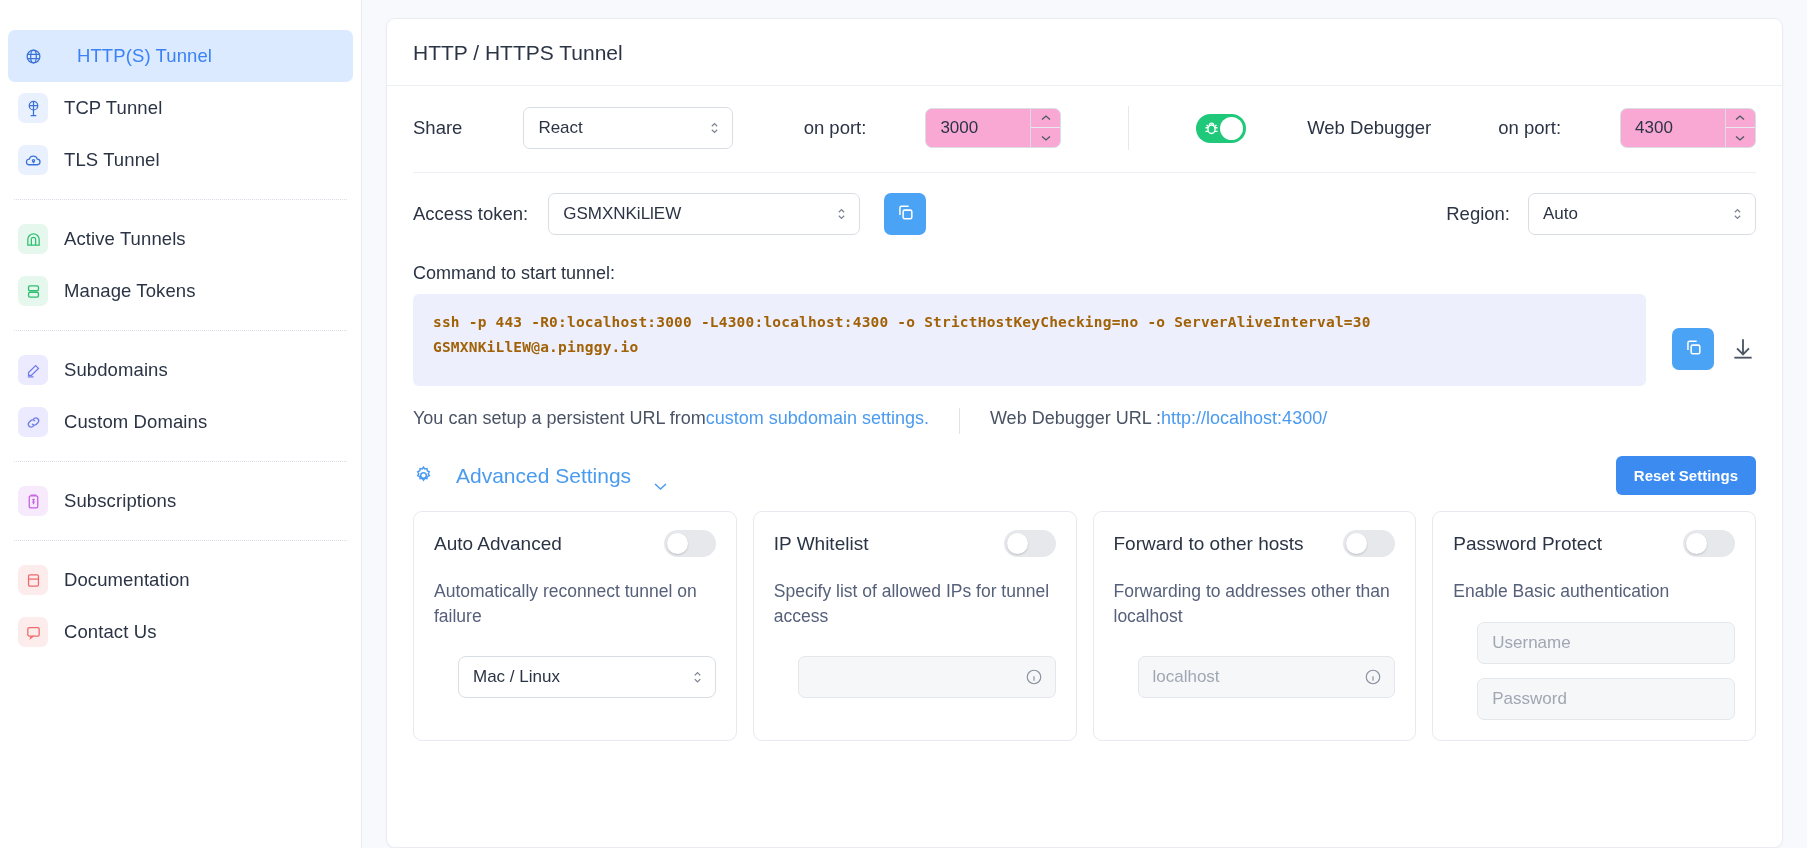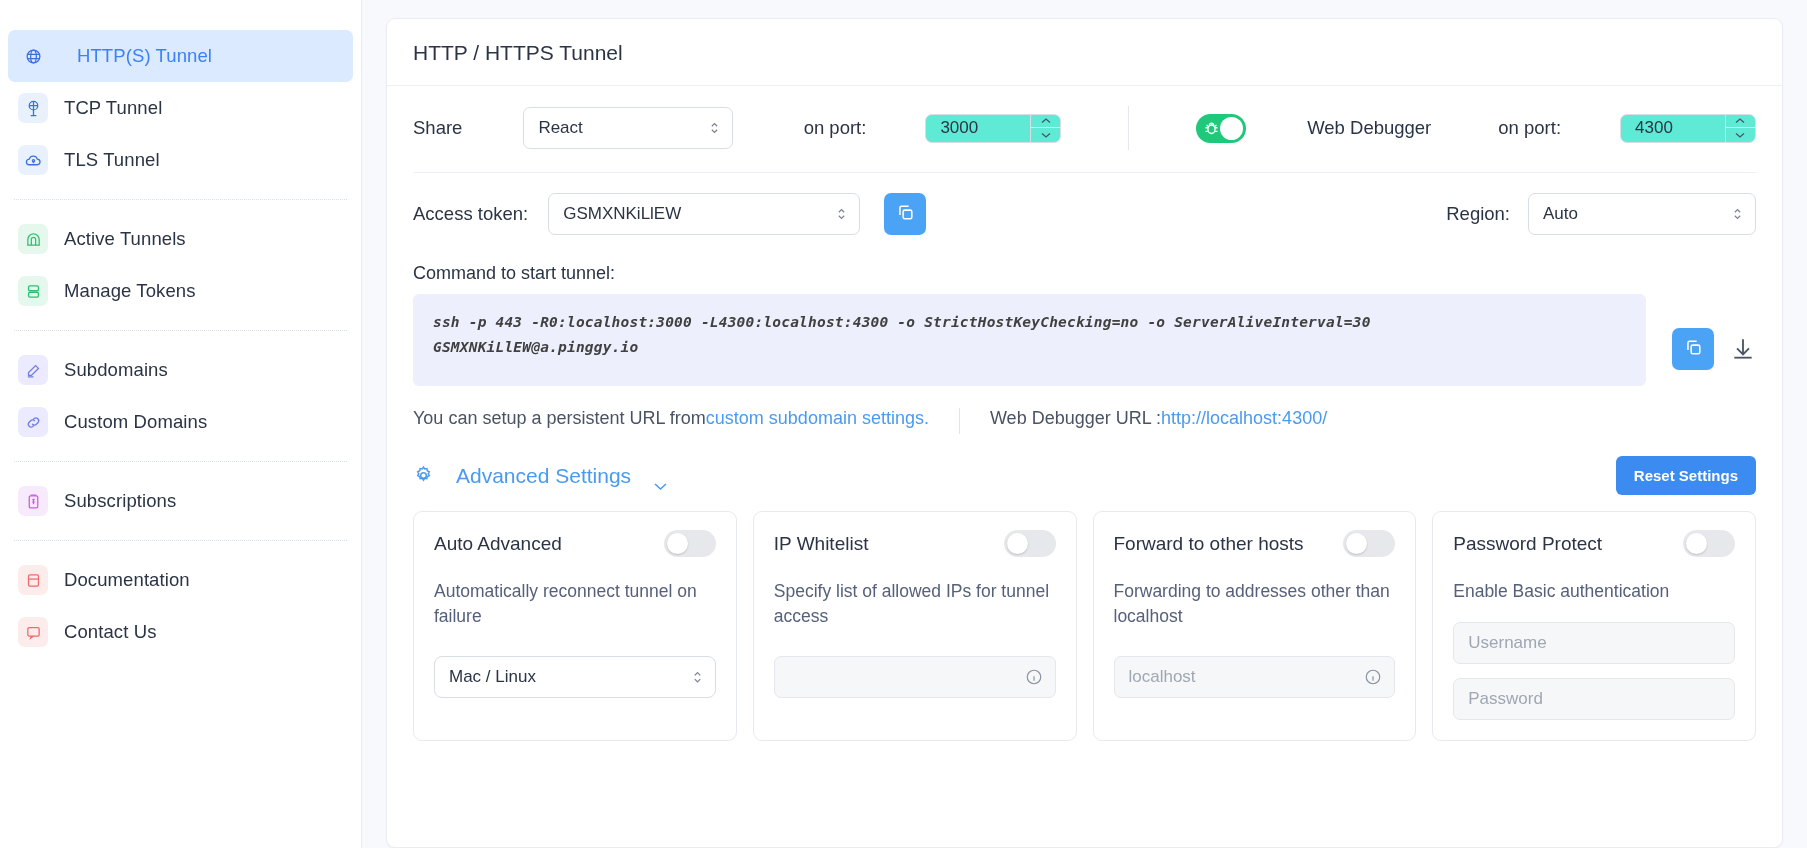--- a/index.html
+++ b/index.html
@@ -118,24 +118,24 @@
     position: absolute;
     right: 12px; top: 50%;
     transform: translateY(-50%);
     width: 11px; height: 16px;
     color: #7b8494;
   }
   .select .caret svg { width: 11px; height: 16px; display: block; }
 
   .numfield {
     display: flex;
-    height: 29px;
+    height: 40px;
     border: 1px solid #d9dee5;
     border-radius: 7px;
-    background: #5eead4;
+    background: #f9a8d4;
     overflow: hidden;
   }
   .numfield .val {
     display: flex; align-items: center;
     padding: 0 14px;
     font-size: 17px;
     color: #2b3445;
     flex: 1 1 auto;
   }
   .numfield .spin {
@@ -212,27 +212,26 @@
     align-items: flex-start;
     gap: 0;
   }
   .cmd-box {
     background: #edf0fc;
     border-radius: 6px;
     padding: 16px 20px;
     font-family: "DejaVu Sans Mono", "Liberation Mono", monospace;
     font-size: 14.5px;
     font-weight: bold;
-    color: #404040;
+    color: #a16207;
     line-height: 1.75;
     letter-spacing: .2px;
     flex: 1 1 auto;
     min-height: 92px;
     word-break: break-all;
-    font-style: italic;
   }
   .cmd-actions {
     display: flex;
     align-items: center;
     gap: 16px;
     padding: 34px 0 0 26px;
   }
   .icon-dl { width: 26px; height: 26px; color: #4b5563; cursor: pointer; }
 
   .row-links {
@@ -313,20 +312,21 @@
     height: 42px;
     border: 1px solid #e4e7ec;
     border-radius: 7px;
     background: #f6f7f9;
     display: flex;
     align-items: center;
     padding: 0 14px;
     font-size: 17px;
     color: #a0a7b3;
     position: relative;
+    margin-left: 24px;
   }
   .adv-field.white {
     background: #fff;
     border-color: #d9dee5;
     color: #2b3445;
     cursor: pointer;
     border-radius: 8px;
   }
   .adv-field .info {
     position: absolute; right: 12px; top: 50%;

